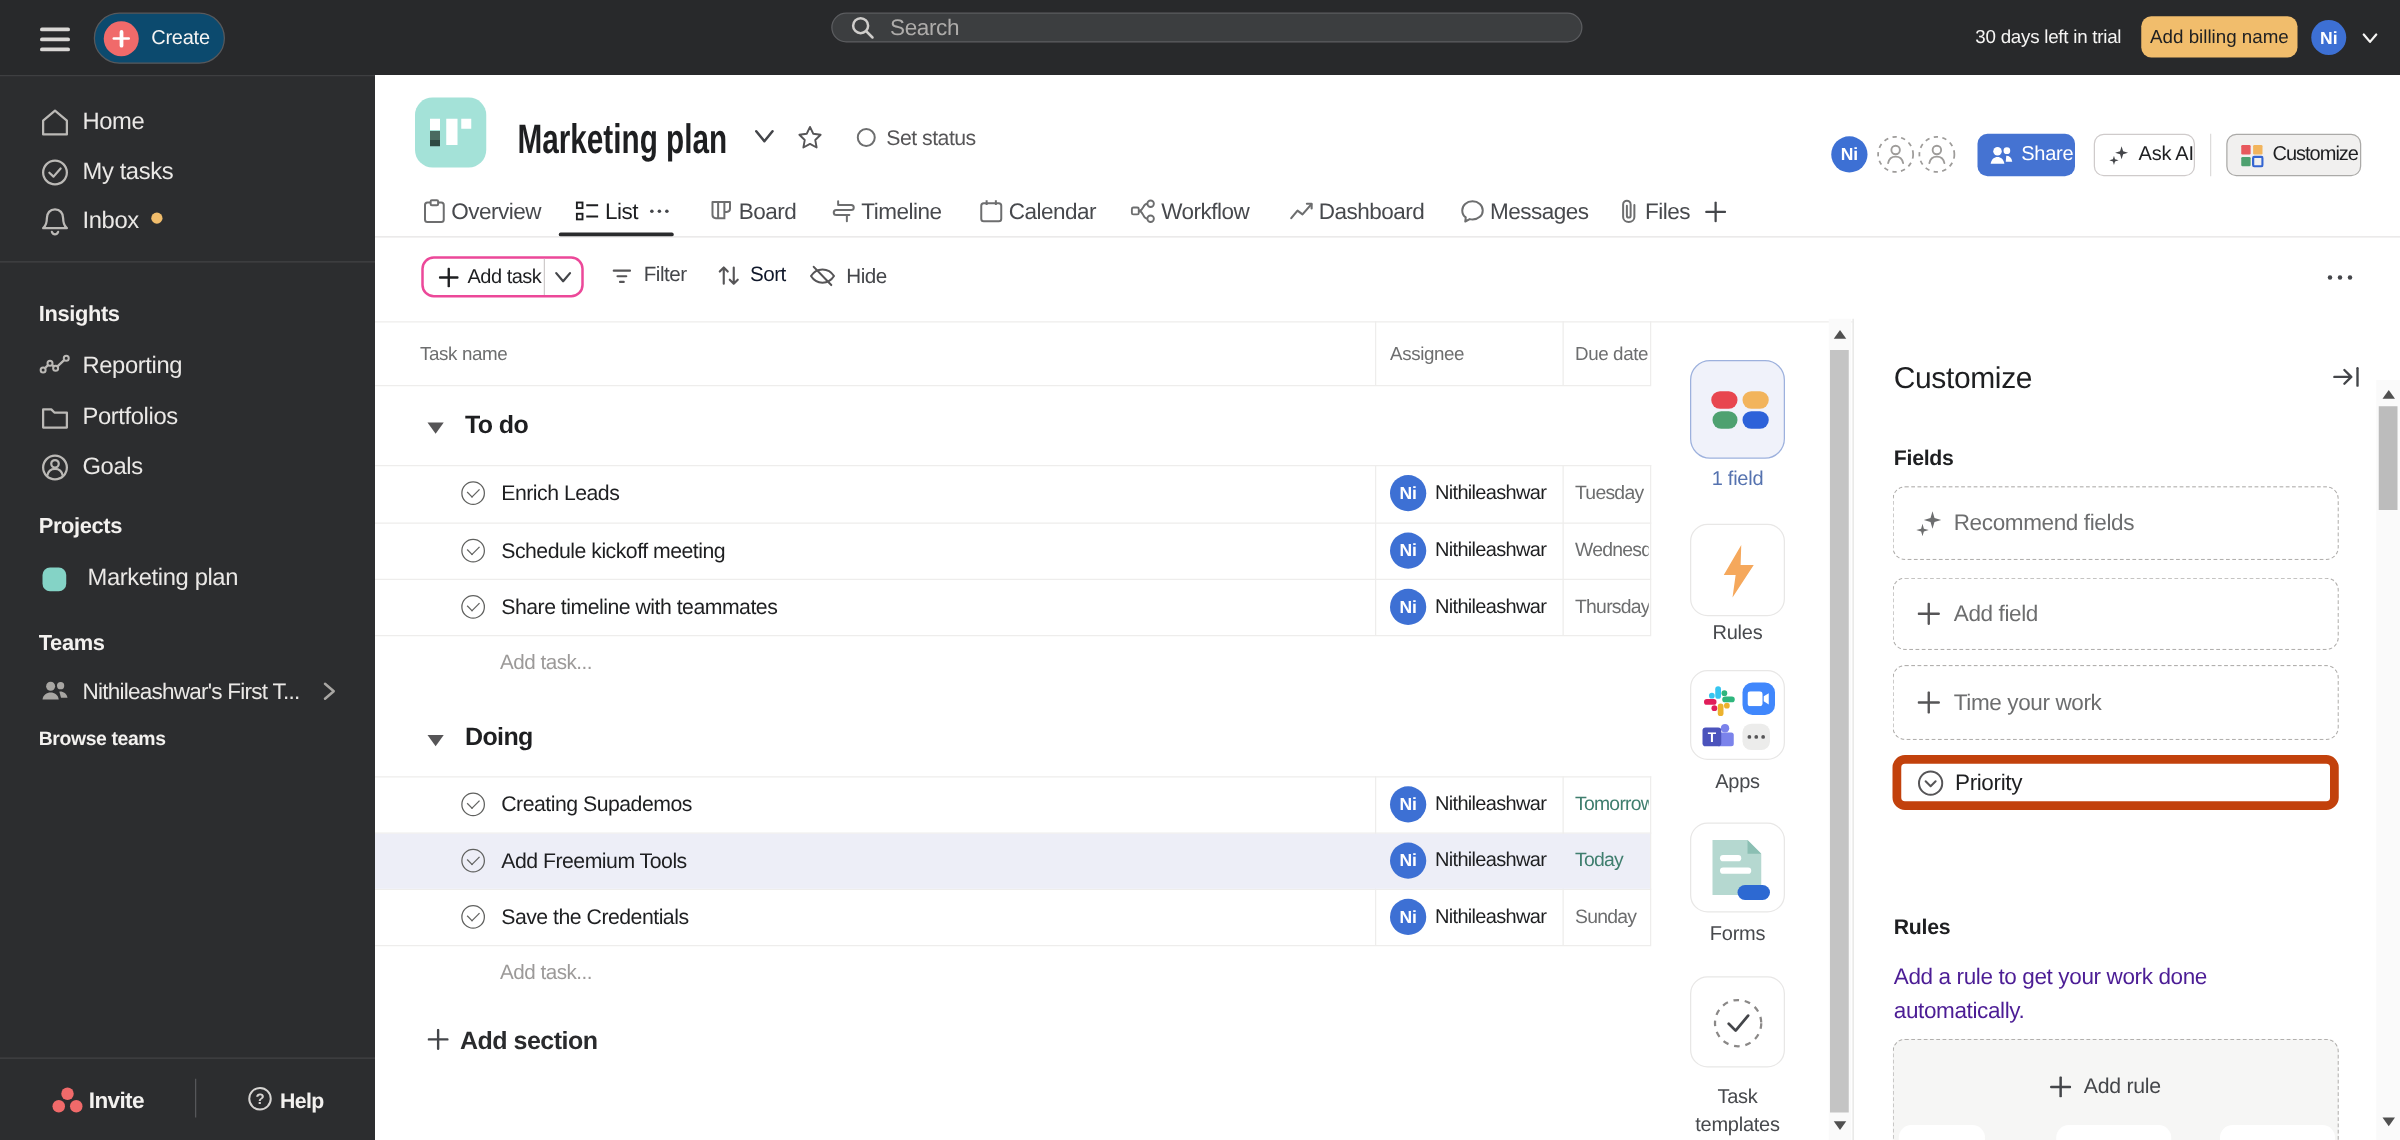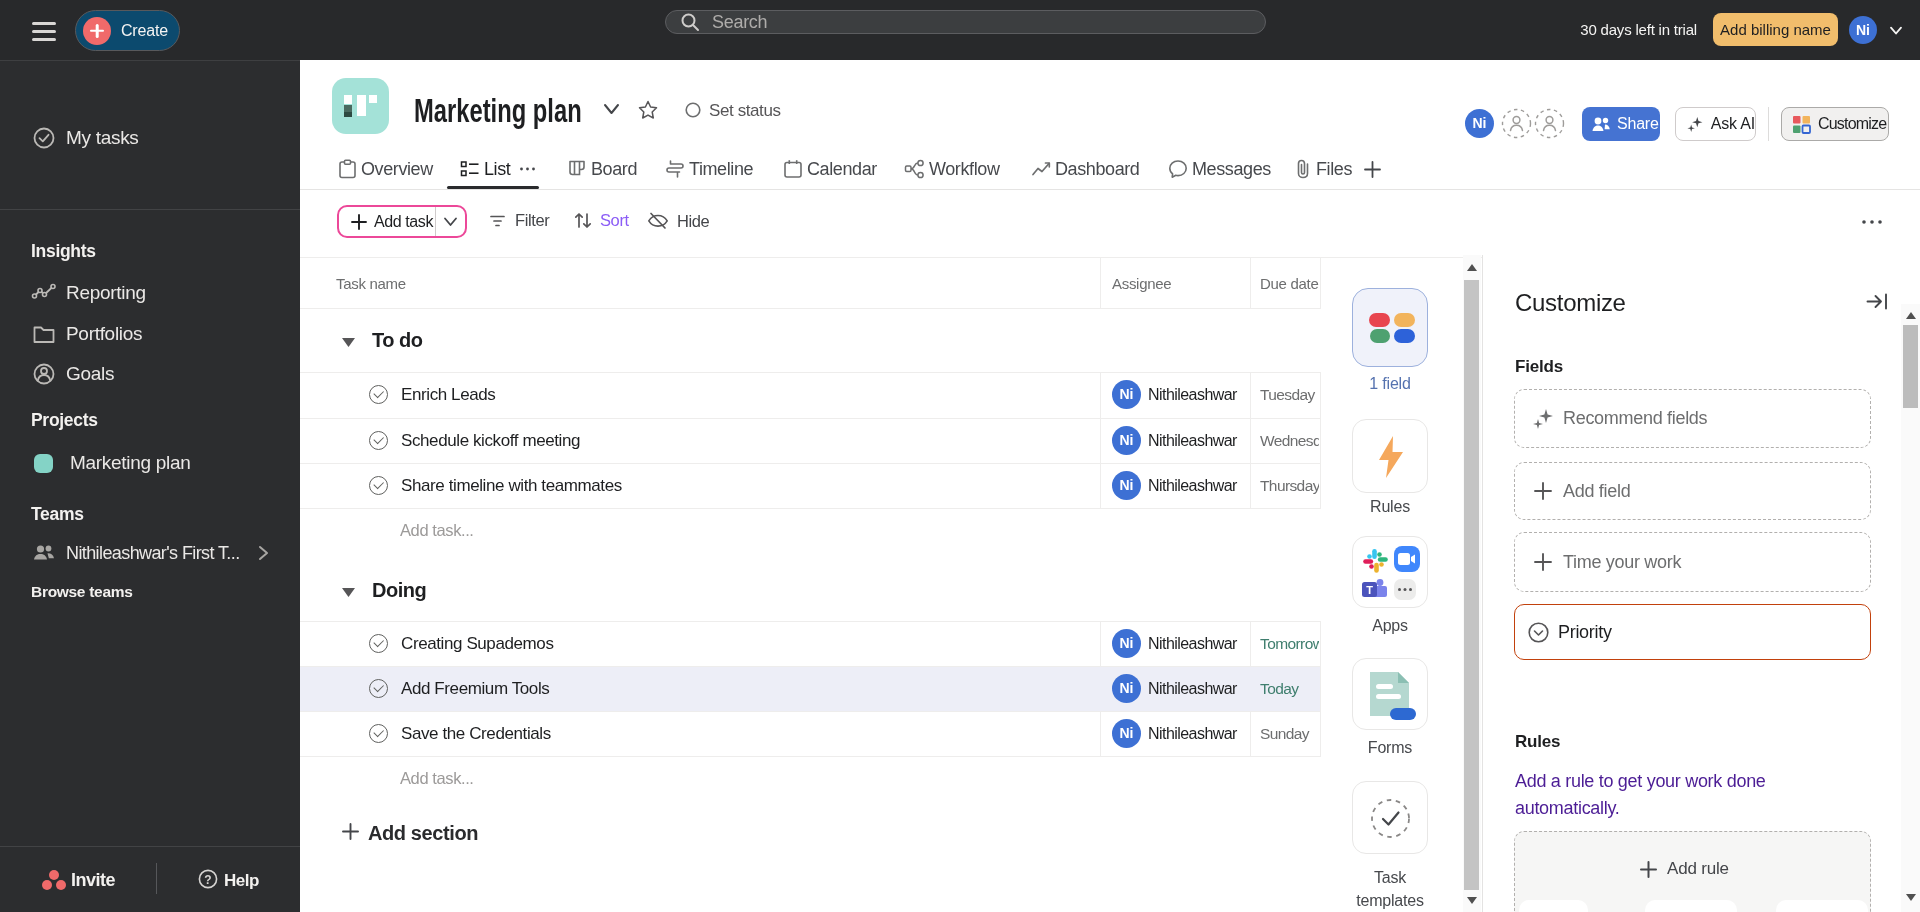--- a/index.html
+++ b/index.html
@@ -80,29 +80,43 @@
   <div id="trialtxt">30 days left in trial</div>
   <div id="billbtn">Add billing name</div>
   <div id="topav">Ni</div>
   <svg class="abs" style="left:1889px;top:26px" width="14" height="10" viewBox="0 0 16 12">
       <path d="M2 2 L8 9 L14 2" fill="none" stroke="#f5f4f3" stroke-width="2.2" stroke-linecap="round" stroke-linejoin="round"></path>
     </svg>
 </div>
 
 <div id="sidebar">
 
+  <div class="sitem" style="top:17px">
+    <svg width="26" height="26" viewBox="0 0 26 26">
+        <path d="M3.5 11.5 L13 3.5 L22.5 11.5 L22.5 22.5 L3.5 22.5 Z" fill="none" stroke="#bbb9b6" stroke-width="1.8" stroke-linejoin="round"></path>
+      </svg>
+    Home
+  </div>
 
   <div class="sitem" style="top:57px">
     <svg width="26" height="26" viewBox="0 0 26 26">
         <circle cx="13" cy="13" r="9.5" fill="none" stroke="#bbb9b6" stroke-width="1.8"></circle>
         <path d="M8.5 13.2 L11.8 16.3 L17.5 9.8" fill="none" stroke="#bbb9b6" stroke-width="1.8" stroke-linecap="round" stroke-linejoin="round"></path>
       </svg>
     My tasks
   </div>
 
+  <div class="sitem" style="top:96px">
+    <svg width="26" height="26" viewBox="0 0 26 26">
+        <path d="M13 3.5 C9 3.5 6.5 6.5 6.5 10.5 C6.5 16 4.5 17.5 3.5 18.5 L22.5 18.5 C21.5 17.5 19.5 16 19.5 10.5 C19.5 6.5 17 3.5 13 3.5 Z" fill="none" stroke="#bbb9b6" stroke-width="1.8" stroke-linejoin="round"></path>
+        <path d="M10.5 21.5 C11 22.8 12 23.5 13 23.5 C14 23.5 15 22.8 15.5 21.5" fill="none" stroke="#bbb9b6" stroke-width="1.8" stroke-linecap="round"></path>
+      </svg>
+    Inbox
+    <span style="display:inline-block;width:9px;height:9px;border-radius:50%;background:#f1bd6c;margin-left:10px;margin-top:-6px"></span>
+  </div>
   <div id="sdiv1"></div>
   <div class="shead" style="top:180px">Insights</div>
 
   <div class="sitem" style="top:212px">
     <svg width="26" height="26" viewBox="0 0 26 26">
         <path d="M3.5 16 L9 10.5 L13.5 14.5 L22 6.5" fill="none" stroke="#bbb9b6" stroke-width="1.8" stroke-linecap="round" stroke-linejoin="round"></path>
         <circle cx="3.5" cy="16" r="2" fill="#2c2d2f" stroke="#bbb9b6" stroke-width="1.6"></circle>
         <circle cx="9" cy="10.5" r="2" fill="#2c2d2f" stroke="#bbb9b6" stroke-width="1.6"></circle>
         <circle cx="13.5" cy="14.5" r="2" fill="#2c2d2f" stroke="#bbb9b6" stroke-width="1.6"></circle>
         <circle cx="22" cy="6.5" r="2" fill="#2c2d2f" stroke="#bbb9b6" stroke-width="1.6"></circle>
@@ -310,21 +324,21 @@
       </svg>
   </div>
   <div class="abs" style="left:188px;top:151px;display:flex;align-items:center;color:#44464a;font-size:16.5px;letter-spacing:-0.4px">
     <svg width="19" height="19" viewBox="0 0 19 19">
         <line x1="3" y1="5.5" x2="16" y2="5.5" stroke="#565557" stroke-width="1.7" stroke-linecap="round"></line>
         <line x1="6" y1="10" x2="13" y2="10" stroke="#565557" stroke-width="1.7" stroke-linecap="round"></line>
         <line x1="8" y1="14.5" x2="11" y2="14.5" stroke="#565557" stroke-width="1.7" stroke-linecap="round"></line>
       </svg>
     <span style="margin-left:8px">Filter</span>
   </div>
-  <div class="abs" style="left:273px;top:151px;display:flex;align-items:center;color:#8b5cf6;font-size:16.5px;letter-spacing:-0.4px">
+  <div class="abs" style="left:273px;top:151px;display:flex;align-items:center;color:#0f172a;font-size:16.5px;letter-spacing:-0.4px">
     <svg width="20" height="19" viewBox="0 0 20 19">
         <path d="M6 16 L6 3 M6 3 L2.8 6.2 M6 3 L9.2 6.2" fill="none" stroke="#565557" stroke-width="1.7" stroke-linecap="round" stroke-linejoin="round"></path>
         <path d="M14 3 L14 16 M14 16 L10.8 12.8 M14 16 L17.2 12.8" fill="none" stroke="#565557" stroke-width="1.7" stroke-linecap="round" stroke-linejoin="round"></path>
       </svg>
     <span style="margin-left:7px">Sort</span>
   </div>
   <div class="abs" style="left:347px;top:151px;display:flex;align-items:center;color:#44464a;font-size:16.5px;letter-spacing:-0.4px">
     <svg width="22" height="20" viewBox="0 0 22 20">
         <path d="M11 4.5 C6.8 4.5 3.4 7.2 1.8 9.8 C3.4 12.4 6.8 15.1 11 15.1 C15.2 15.1 18.6 12.4 20.2 9.8 C18.6 7.2 15.2 4.5 11 4.5 Z" fill="none" stroke="#565557" stroke-width="1.6" stroke-linejoin="round"></path>
         <line x1="4" y1="2.5" x2="18" y2="17" stroke="#565557" stroke-width="1.7" stroke-linecap="round"></line>
@@ -542,21 +556,21 @@
         </svg>
       <span style="margin-left:11px">Add field</span>
     </div>
     <div class="dashbox" style="top:472px;height:60px">
       <svg width="18" height="18" viewBox="0 0 18 18" style="margin-left:19px">
           <line x1="9" y1="1" x2="9" y2="17" stroke="#565557" stroke-width="1.9" stroke-linecap="round"></line>
           <line x1="1" y1="9" x2="17" y2="9" stroke="#565557" stroke-width="1.9" stroke-linecap="round"></line>
         </svg>
       <span style="margin-left:11px">Time your work</span>
     </div>
-    <div class="abs" style="left:1214px;top:544px;width:357px;height:56px;border:1px solid #c2410c;border-radius:10px;display:flex;align-items:center">
+    <div class="abs" style="left:1214px;top:544px;width:357px;height:44px;border:7px solid #c2410c;border-radius:10px;display:flex;align-items:center">
       <svg width="21" height="21" viewBox="0 0 21 21" style="margin-left:13px">
           <circle cx="10.5" cy="10.5" r="9.3" fill="none" stroke="#565557" stroke-width="1.6"></circle>
           <path d="M6.5 9 L10.5 13 L14.5 9" fill="none" stroke="#565557" stroke-width="1.6" stroke-linecap="round" stroke-linejoin="round"></path>
         </svg>
       <span style="font-size:18px;color:#1e1f21;margin-left:9px;letter-spacing:-0.3px">Priority</span>
     </div>
     <div class="abs" style="left:1215px;top:672px;font-size:17px;font-weight:bold;color:#1e1f21;letter-spacing:-0.2px">Rules</div>
     <div class="abs" style="left:1215px;top:708px;font-size:18px;color:#4c1d95;line-height:27px;letter-spacing:-0.3px">Add a rule to get your work done<br>automatically.</div>
     <div class="abs" style="left:1214px;top:771px;width:357px;height:105px;background:#f6f6f5;border:1.5px dashed #b2b0ae;border-radius:10px"></div>
     <div class="abs" style="left:1340px;top:799px;display:flex;align-items:center">

